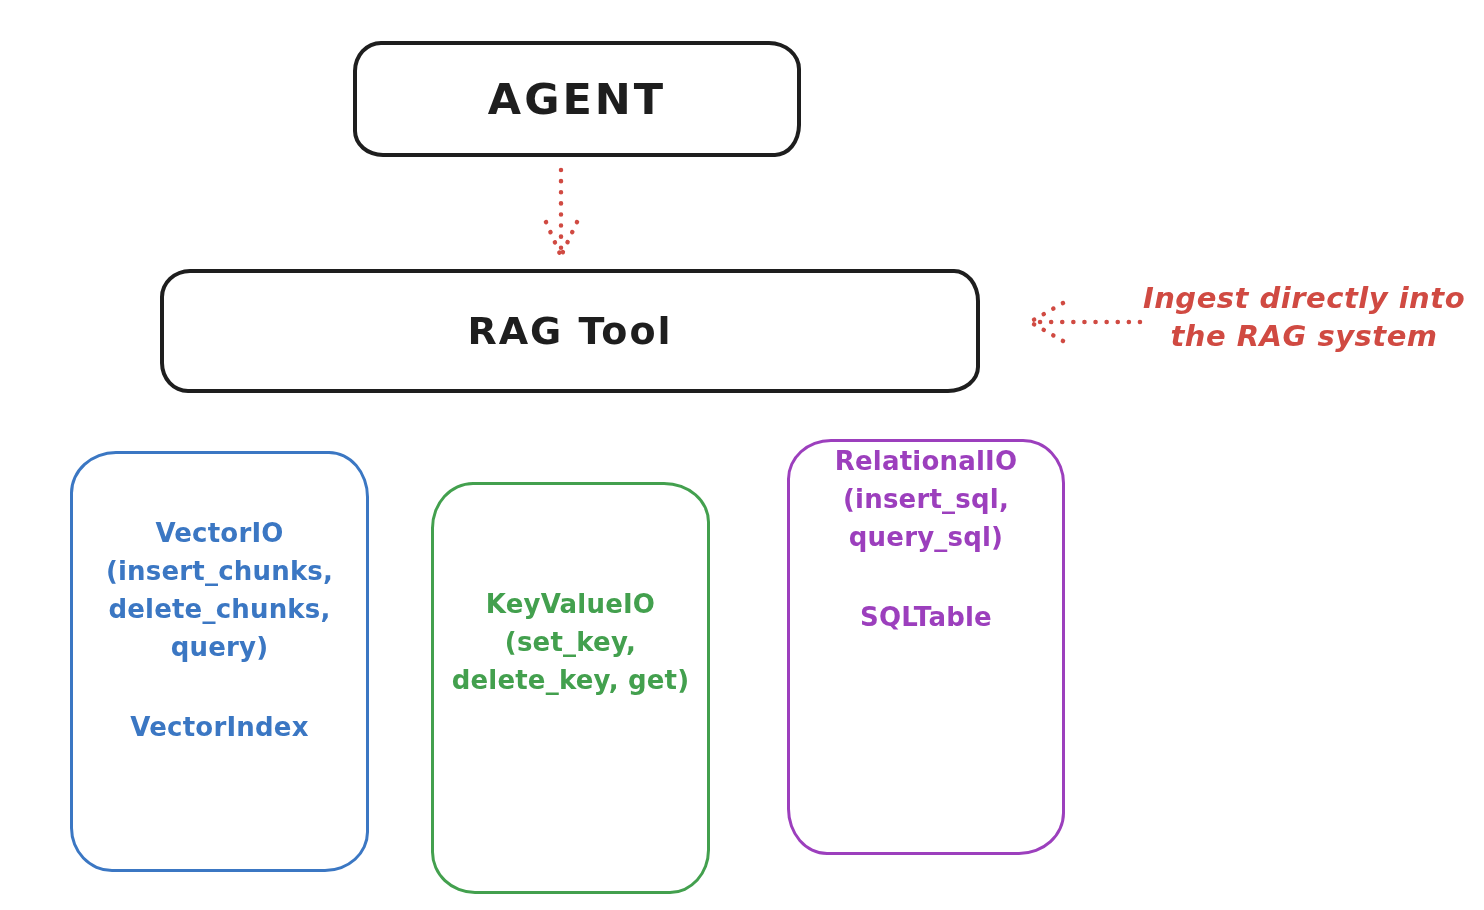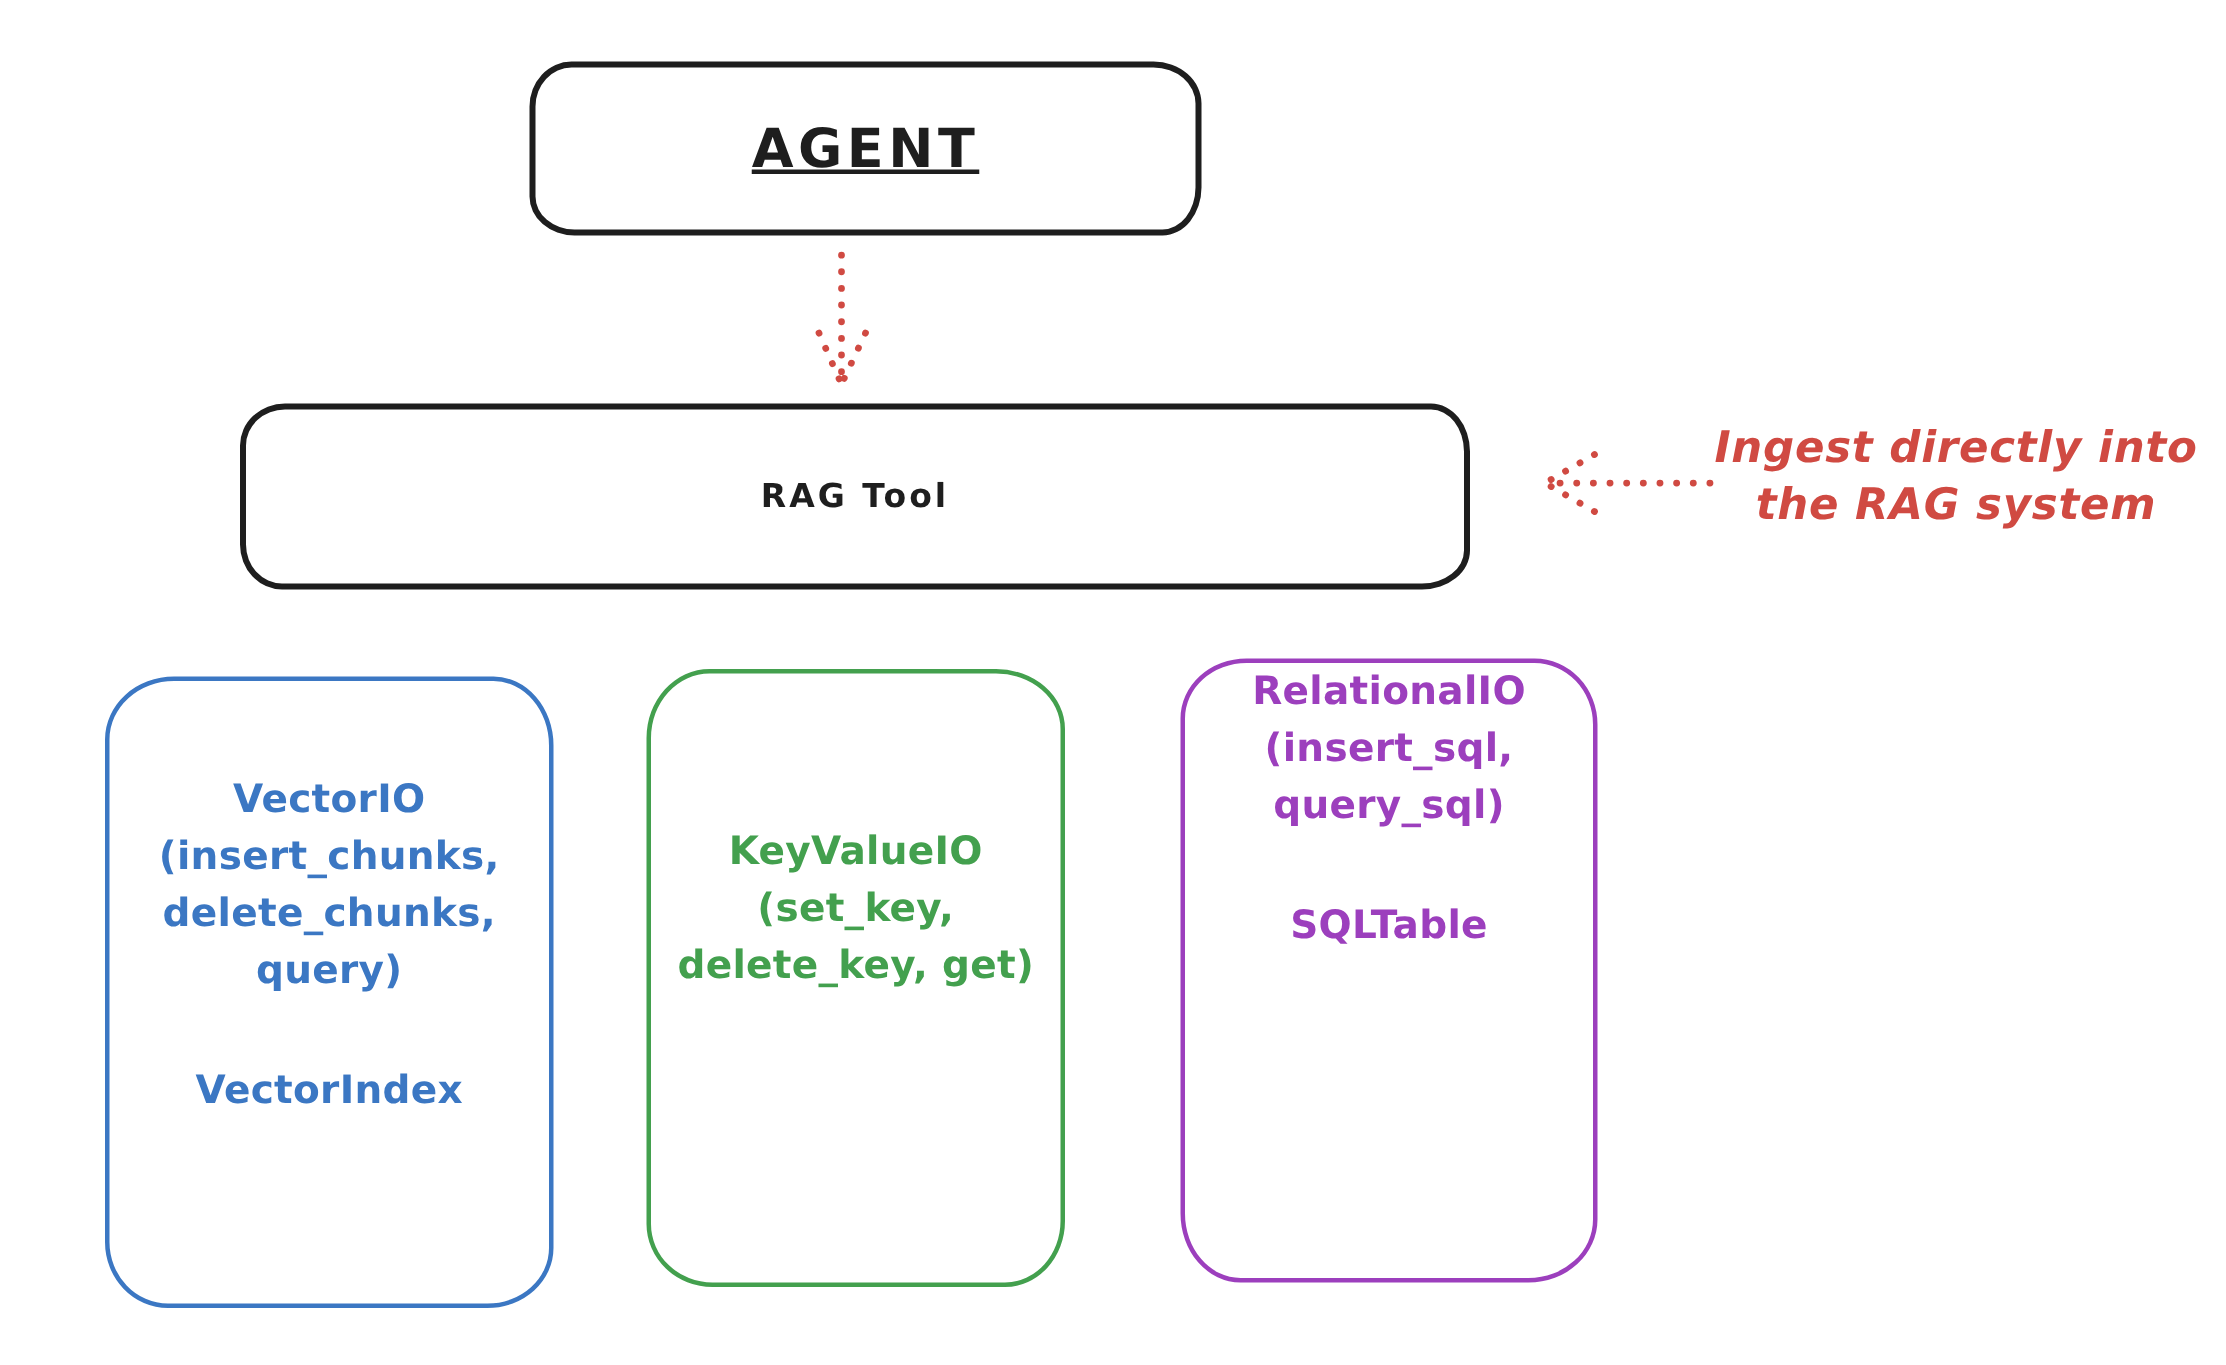--- a/index.html
+++ b/index.html
@@ -22,30 +22,29 @@
     border: 4px solid var(--stroke);
     display: flex;
     align-items: center;
     justify-content: center;
   }
   .agent-box {
     left: 353px; top: 41px; width: 448px; height: 116px;
     border-radius: 28px 32px 26px 30px / 30px 28px 32px 26px;
   }
   .agent-box .label {
-    font-size: 36px; font-weight: 700; letter-spacing: 3px;
+    font-size: 43px; font-weight: 700; letter-spacing: 3px;
     color: var(--stroke);
-    text-decoration: underline;
   }
   .rag-box {
     left: 160px; top: 269px; width: 820px; height: 124px;
     border-radius: 30px 26px 32px 28px / 28px 32px 26px 30px;
   }
   .rag-box .label {
-    font-size: 22px; font-weight: 600; letter-spacing: 2px;
+    font-size: 38px; font-weight: 600; letter-spacing: 2px;
     color: var(--stroke);
   }
   .overlay {
     position: absolute; left: 0; top: 0;
     width: 1484px; height: 910px;
     pointer-events: none;
   }
   .annotation {
     position: absolute;
     left: 1126px; top: 279px; width: 356px;
@@ -122,21 +121,21 @@
 
   <div class="store store-vector" style="border-color: rgb(59, 119, 195); color: rgb(59, 119, 195);">
     <span class="ln">VectorIO</span>
     <span class="ln">(insert_chunks,</span>
     <span class="ln">delete_chunks,</span>
     <span class="ln">query)</span>
     <span class="spacer"></span>
     <span class="ln">VectorIndex</span>
   </div>
 
-  <div class="store store-keyvalue" style="border-color: rgb(67, 160, 78); color: rgb(67, 160, 78);">
+  <div class="store store-keyvalue" style="border-color: rgb(67, 160, 78); color: rgb(67, 160, 78); margin-top: 36px;">
     <span class="ln">KeyValueIO</span>
     <span class="ln">(set_key,</span>
     <span class="ln">delete_key, get)</span>
     <span class="spacer"></span>
   </div>
 
   <div class="store store-relational" style="border-color: rgb(156, 63, 189); color: rgb(156, 63, 189);">
     <span class="ln">RelationalIO</span>
     <span class="ln">(insert_sql,</span>
     <span class="ln">query_sql)</span>

